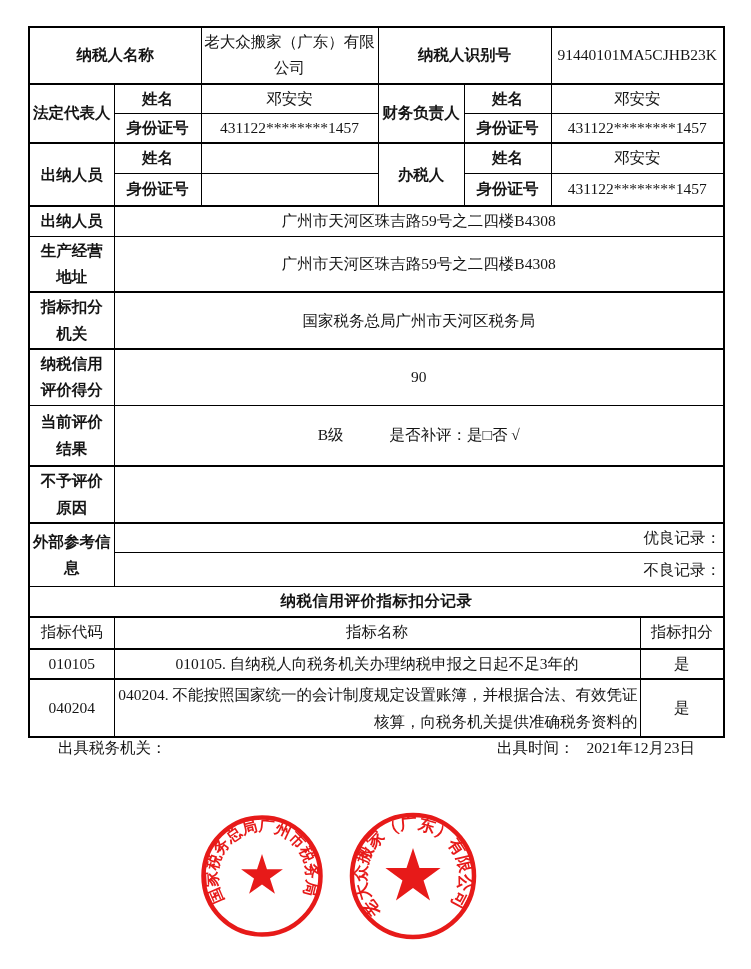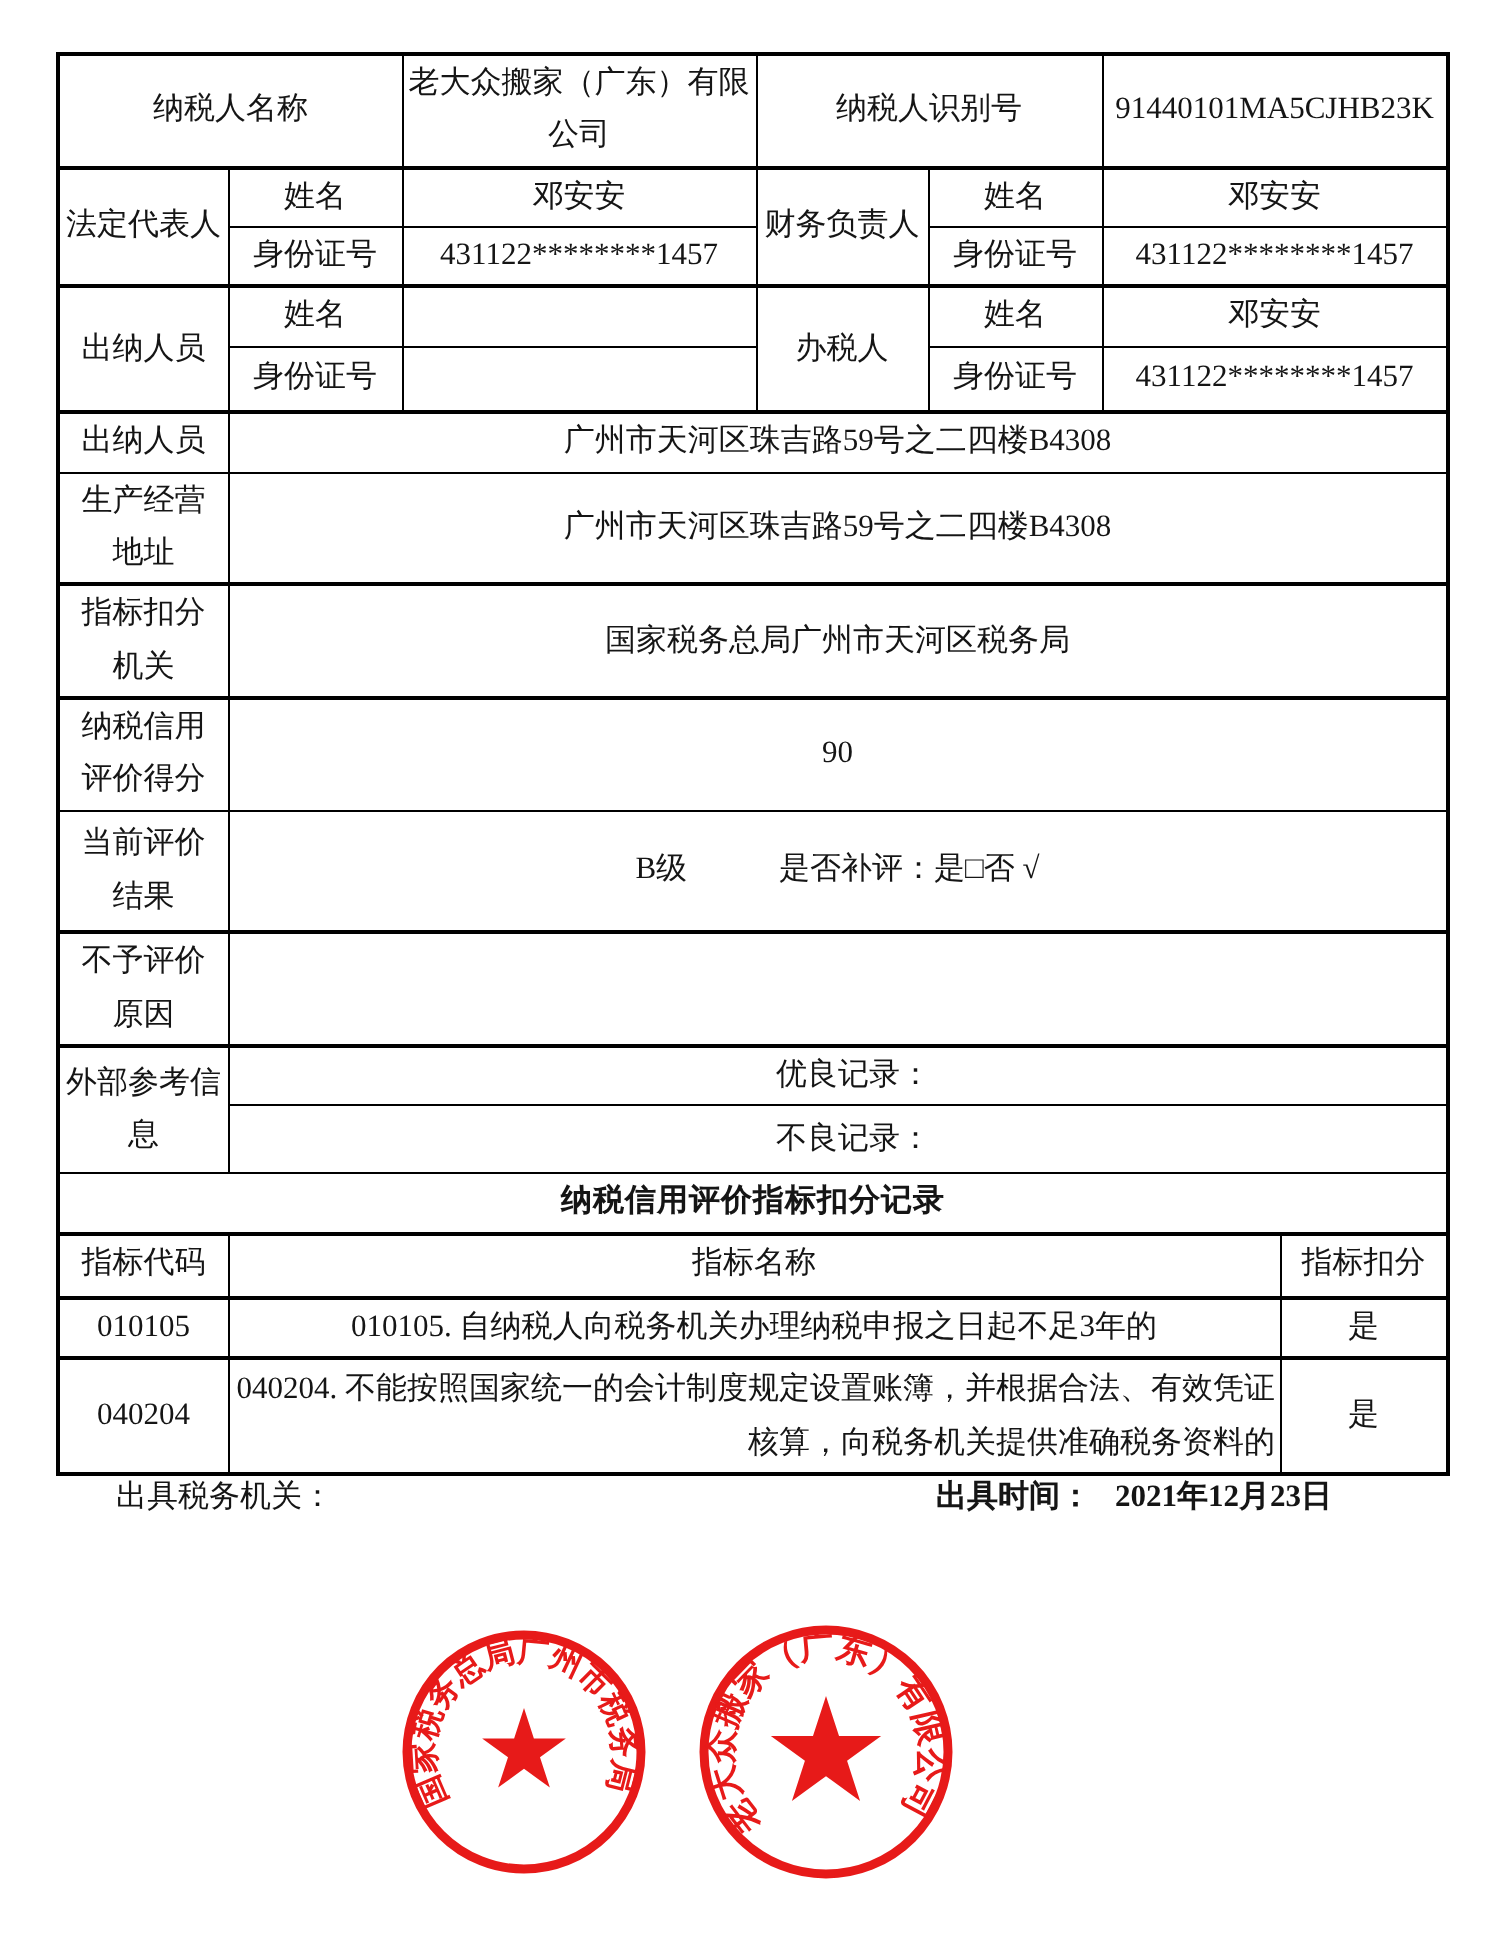--- a/index.html
+++ b/index.html
@@ -18,27 +18,27 @@
     width:695px;margin:26px 0 0 28px;
     border:2px solid #000;
   }
   td{
     border:1px solid #000;
     vertical-align:middle;text-align:center;
     padding:1px 2px;line-height:1.7;
     overflow:hidden;
   }
   tr.thick td{border-top-width:2px;}
-  td.lbl{white-space:pre-line;}
-  td.left{text-align:center;padding-left:18px;}
+  td.lbl{white-space:pre-line;font-weight:bold;}
+  td.left{text-align:right;padding-left:18px;}
   td.sect{font-weight:bold;letter-spacing:0.5px;}
   .result-flex{display:flex;justify-content:center;align-items:center;gap:46px;}
   .footer{position:relative;height:22px;}
   .issuer{position:absolute;left:58px;top:0;}
-  .issue-time{position:absolute;left:468px;top:0;font-weight:bold;}
+  .issue-time{position:absolute;left:497px;top:0;}
   .issue-time .date{margin-left:12px;}
   .stamp{position:absolute;mix-blend-mode:multiply;opacity:0.95;}
   .stamp-left{left:192px;top:780px;}
   .stamp-right{left:340px;top:779px;}
   .stamp text{font-family:"Liberation Serif","DejaVu Serif",serif;font-weight:bold;}
 </style>
 </head>
 <body>
 
 <div class="page">

